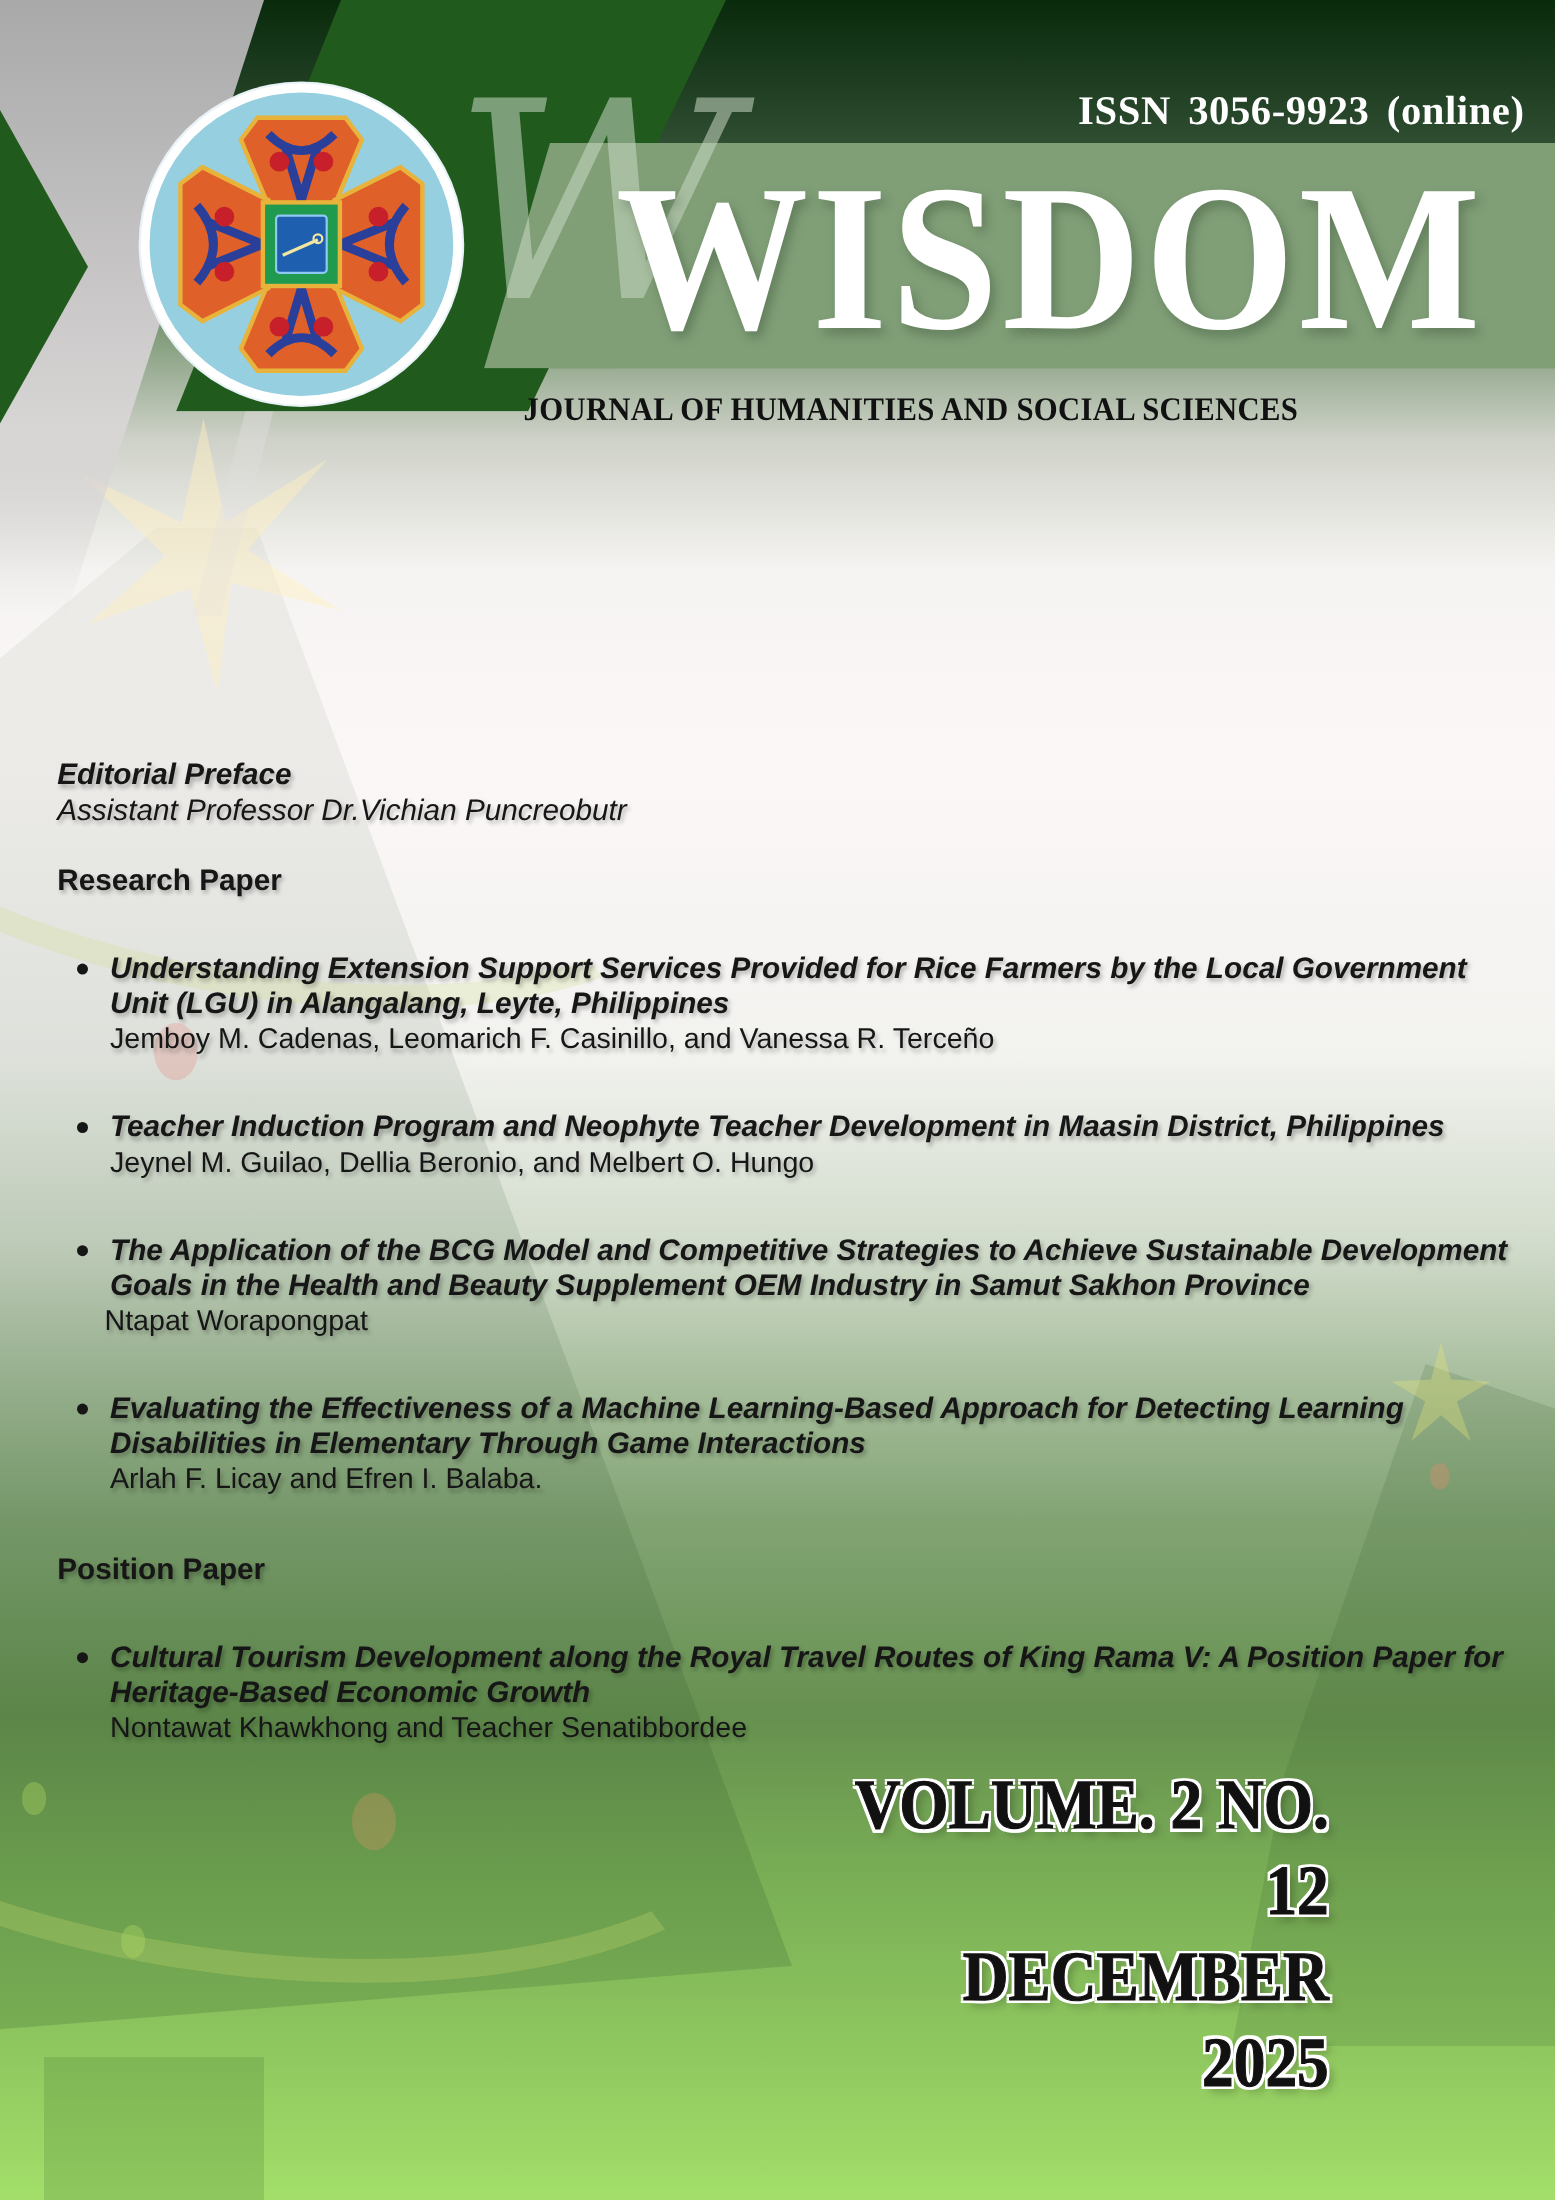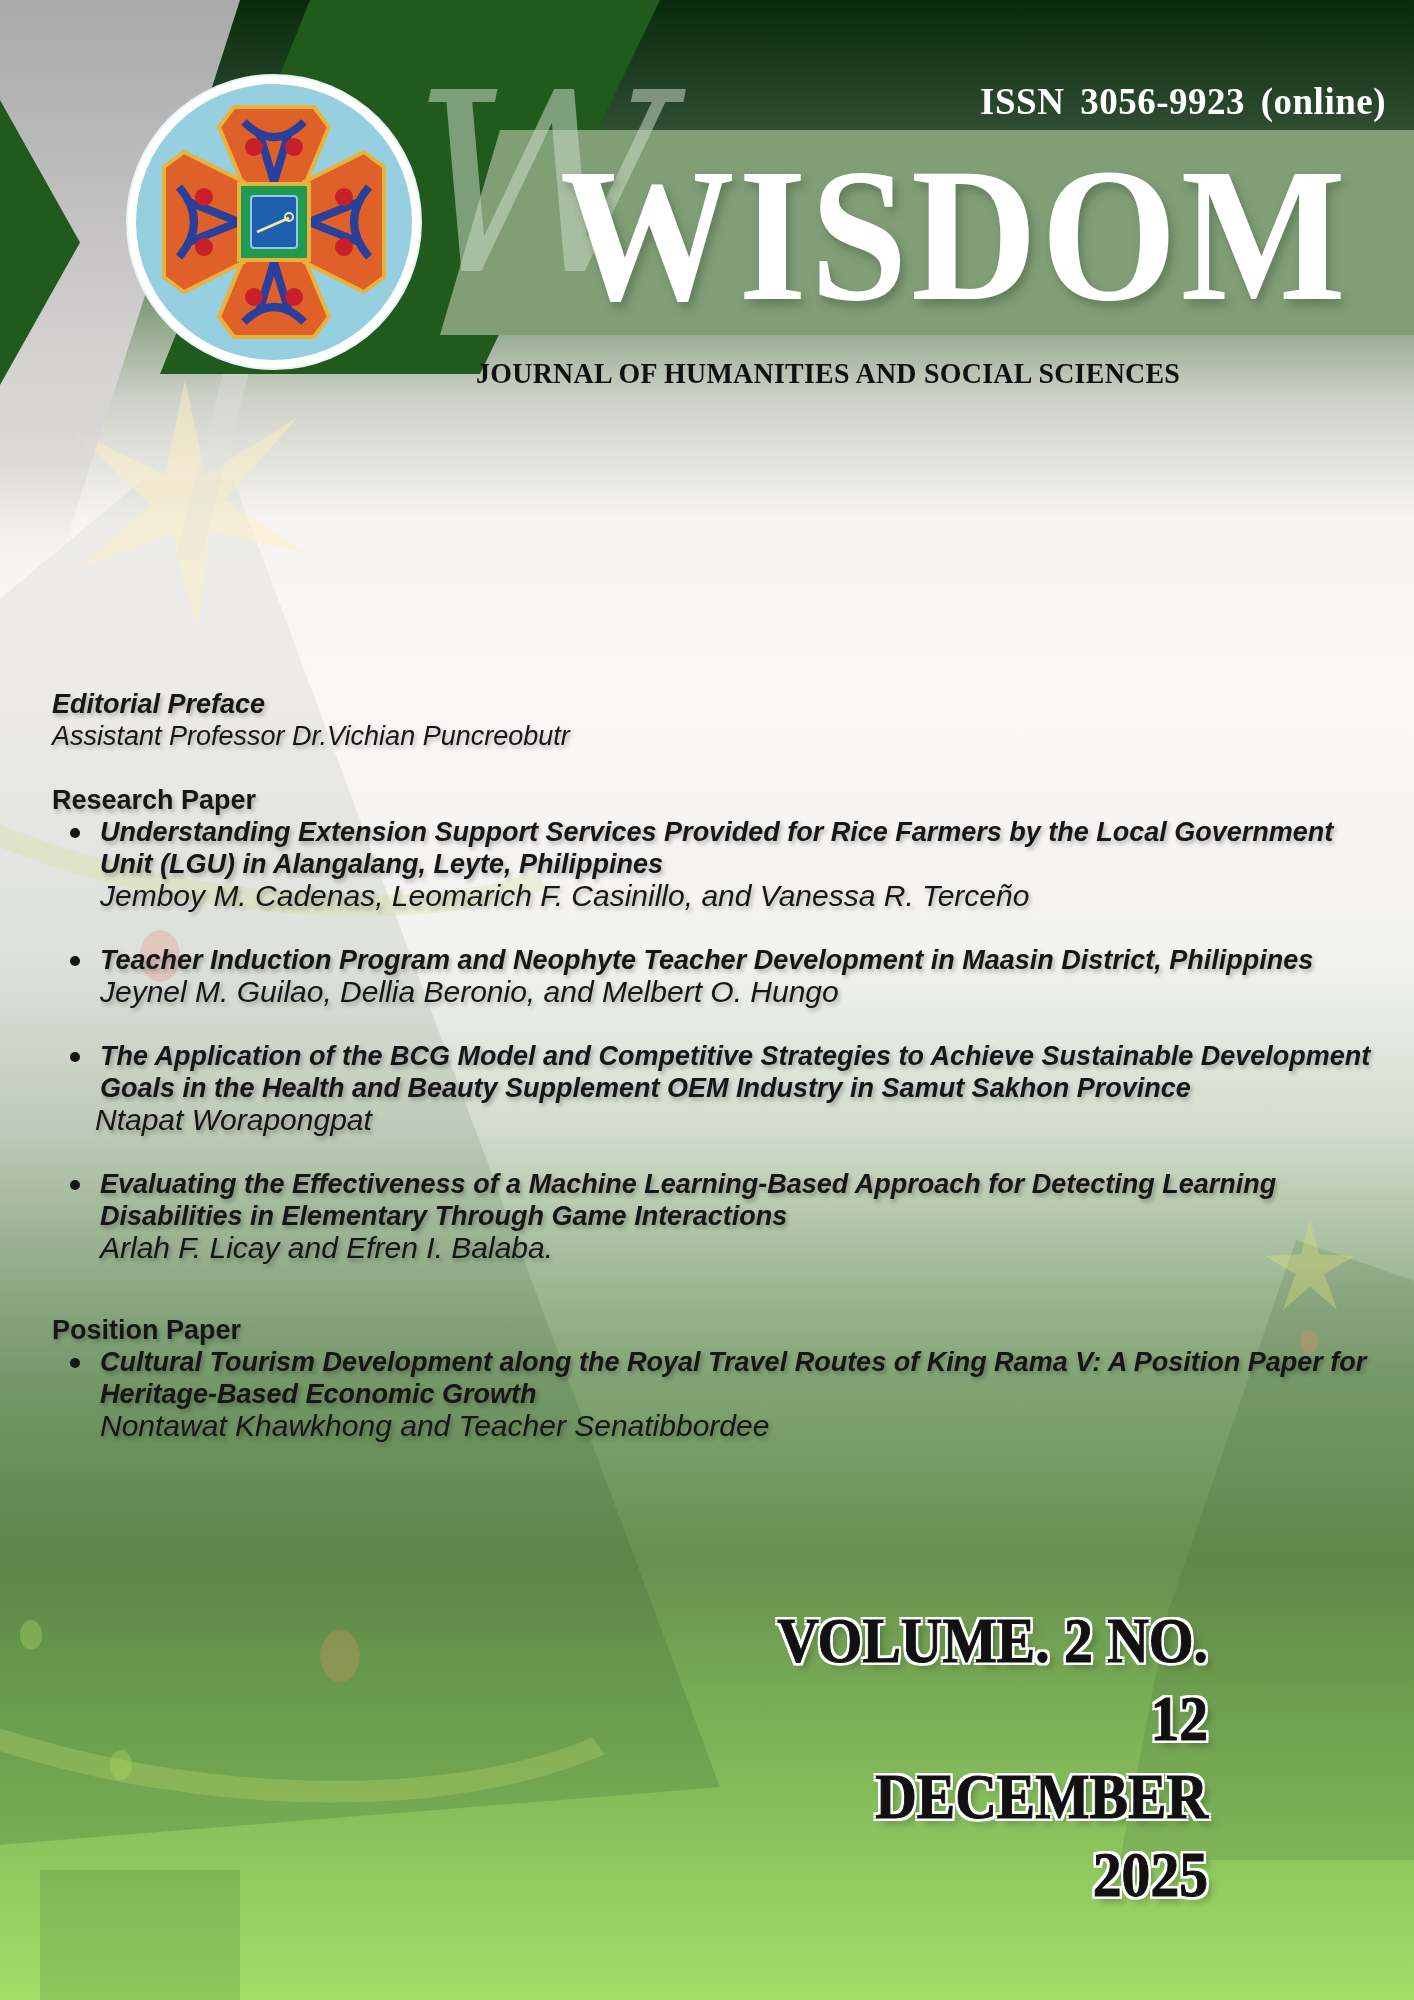--- a/index.html
+++ b/index.html
@@ -65,25 +65,25 @@
     font-weight: bold; font-size: 30px; letter-spacing: 0.3px; transform: scaleX(0.93); transform-origin: left top; }
 
   
   .toc { position: absolute; left: 52px; top: 688px; width: 1320px; color: #161616;
     text-shadow: 2px 3px 4px rgba(0,0,0,0.28); }
   .sec-head { font-weight: bold; font-size: 27px; line-height: 32px; }
   .sec-head.italic { font-style: italic; }
   .author-plain { font-style: italic; font-size: 27px; line-height: 32px; }
   .section { margin-bottom: 32px; }
   ul.items { list-style: none; margin: 0; padding: 0; }
-  ul.items li { position: relative; padding-left: 48px; margin-bottom: 32px; }
+  ul.items li { position: relative; padding-left: 48px; margin-bottom: 32px; margin-top: 48px; }
   ul.items li::before { content: ""; position: absolute; left: 18px; top: 12px; width: 10px; height: 10px;
     border-radius: 50%; background: #161616; }
   .art-title { font-weight: bold; font-style: italic; font-size: 27px; line-height: 32px; }
-  .art-authors { font-style: italic; font-size: 30px; line-height: 32px; }
+  .art-authors { font-size: 26px; line-height: 32px; }
   .art-authors.shift { margin-left: -5px; }
   .position-sec { margin-top: 50px; }
 
   .volume { position: absolute; left: 740px; top: 1602px; font-family: "Liberation Serif", serif;
     font-weight: bold; font-size: 64px; line-height: 78px; color: #111; text-align: right; width: 520px;
     -webkit-text-stroke: 1px #111;
     text-shadow: -3px -3px 0 #fff, 3px -3px 0 #fff, -3px 3px 0 #fff, 3px 3px 0 #fff,
                  0 3px 0 #fff, 0 -3px 0 #fff, 3px 0 0 #fff, -3px 0 0 #fff, 6px 6px 8px rgba(0,0,0,0.25);
     transform: scaleX(0.9); transform-origin: left top; }
   .volume div:nth-child(2) { padding-right: 0; margin-left: 50px; }

